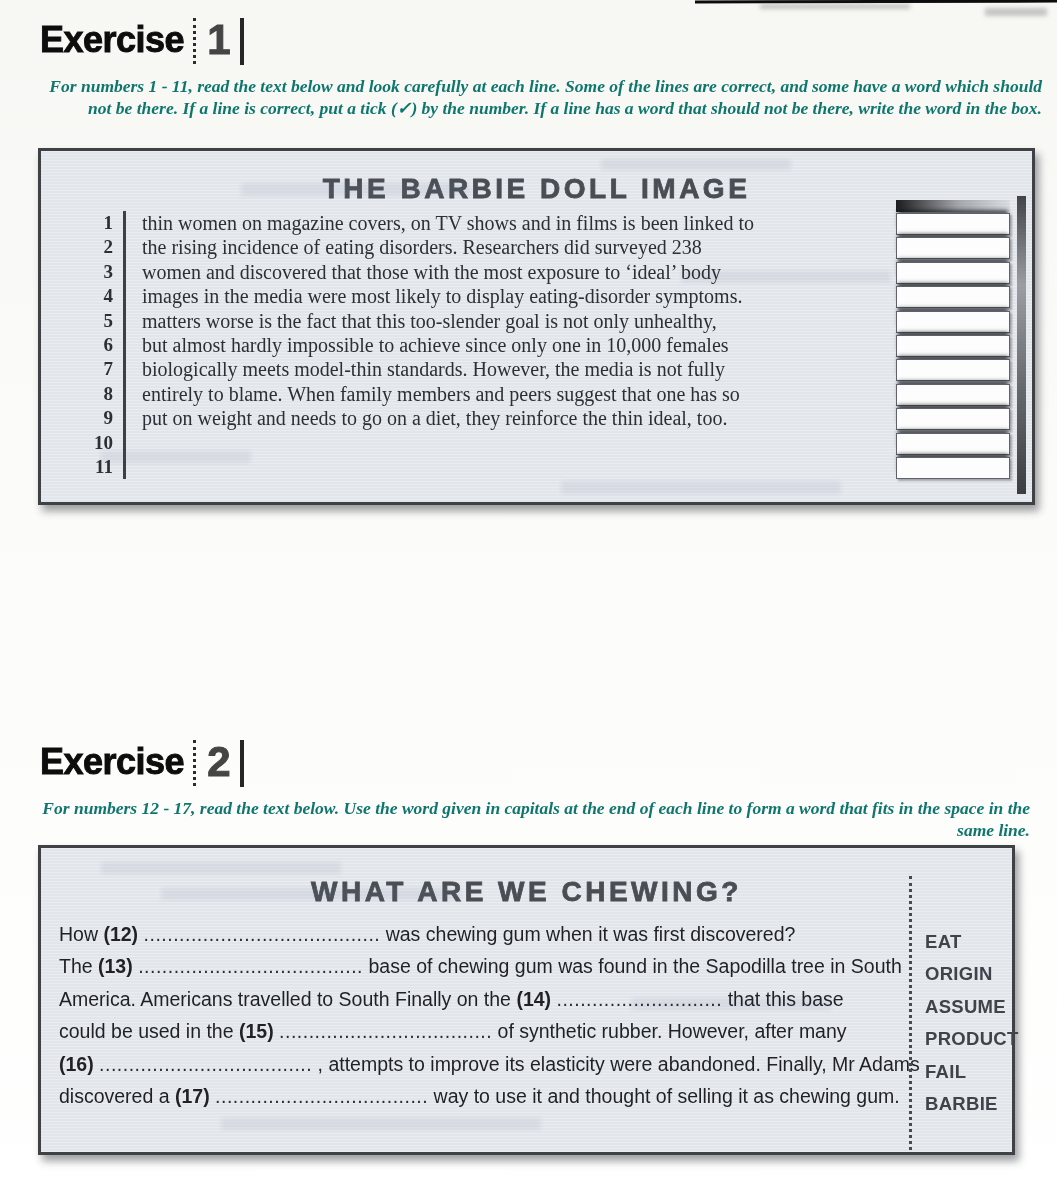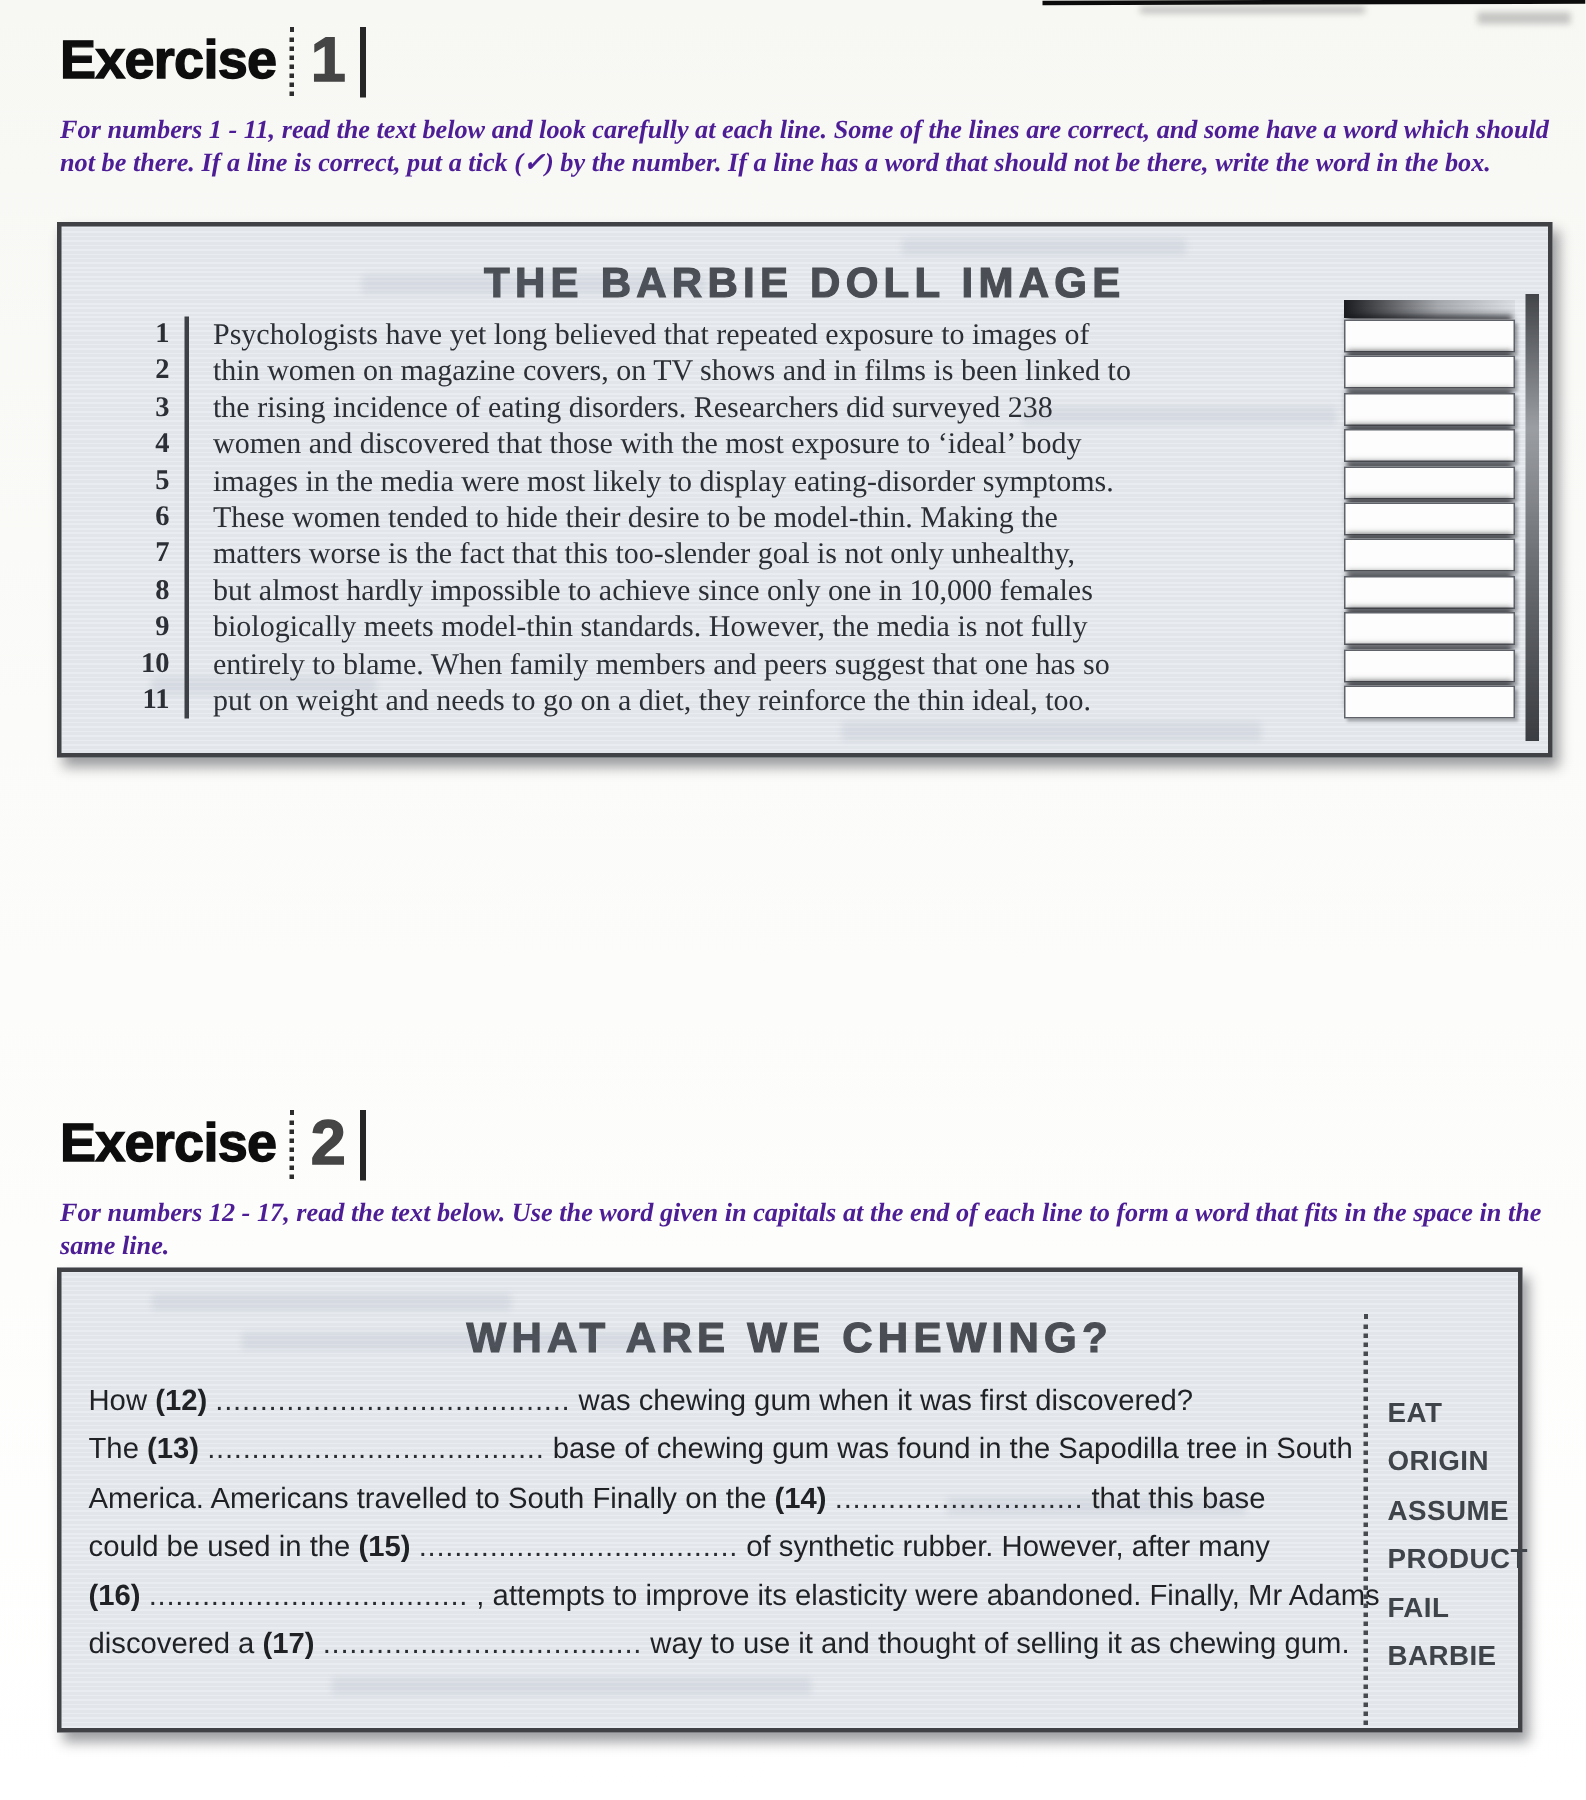--- a/index.html
+++ b/index.html
@@ -27,21 +27,21 @@
   .dot-sep { border-left:3px dotted #2c2c2c; height:46px; margin:0 11px 0 9px; }
   .ex-num {
     font-size:42px; font-weight:900; color:#454545; line-height:44px;
     -webkit-text-stroke:1px #454545;
   }
   .bar-sep { border-left:4px solid #262626; height:47px; margin-left:9px; }
 
   
   .instructions {
     position:absolute; font-family:"Liberation Serif", serif; font-style:italic;
-    font-weight:700; font-size:17.5px; line-height:21.5px; color:#4c1d95;
+    font-weight:700; font-size:17.5px; line-height:21.5px; color:#0f766e;text-align:right;
   }
   #ex1-instr { left:40px; top:76px; width:1002px; }
   #ex2-instr { left:40px; top:798px; width:990px; }
 
   
   .panel {
     position:absolute; border:3px solid #3f4145;
     background:#e2e6eb repeating-linear-gradient(180deg, rgba(255,255,255,0.25) 0 1px, rgba(0,0,0,0) 1px 3px);
     box-shadow:4px 6px 8px rgba(40,42,48,0.45);
   }
@@ -124,26 +124,24 @@
       <div>4</div>
       <div>5</div>
       <div>6</div>
       <div>7</div>
       <div>8</div>
       <div>9</div>
       <div>10</div>
       <div>11</div>
     </div>
     <div class="text-col">
-      <div>Psychologists have yet long believed that repeated exposure to images of</div>
       <div>thin women on magazine covers, on TV shows and in films is been linked to</div>
       <div>the rising incidence of eating disorders. Researchers did surveyed 238</div>
       <div>women and discovered that those with the most exposure to ‘ideal’ body</div>
       <div>images in the media were most likely to display eating-disorder symptoms.</div>
-      <div>These women tended to hide their desire to be model-thin. Making the</div>
       <div>matters worse is the fact that this too-slender goal is not only unhealthy,</div>
       <div>but almost hardly impossible to achieve since only one in 10,000 females</div>
       <div>biologically meets model-thin standards. However, the media is not fully</div>
       <div>entirely to blame. When family members and peers suggest that one has so</div>
       <div>put on weight and needs to go on a diet, they reinforce the thin ideal, too.</div>
     </div>
   </div>
 
   <div class="answers">
     <div class="answer-slot"></div>

